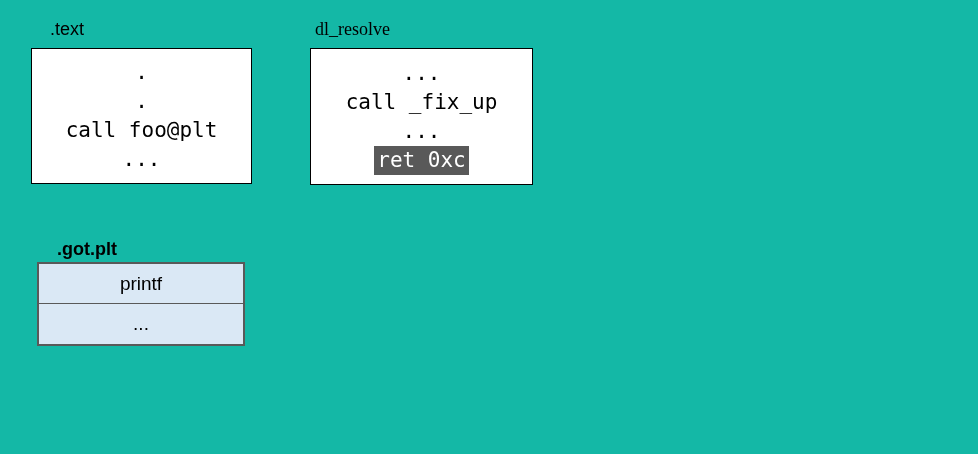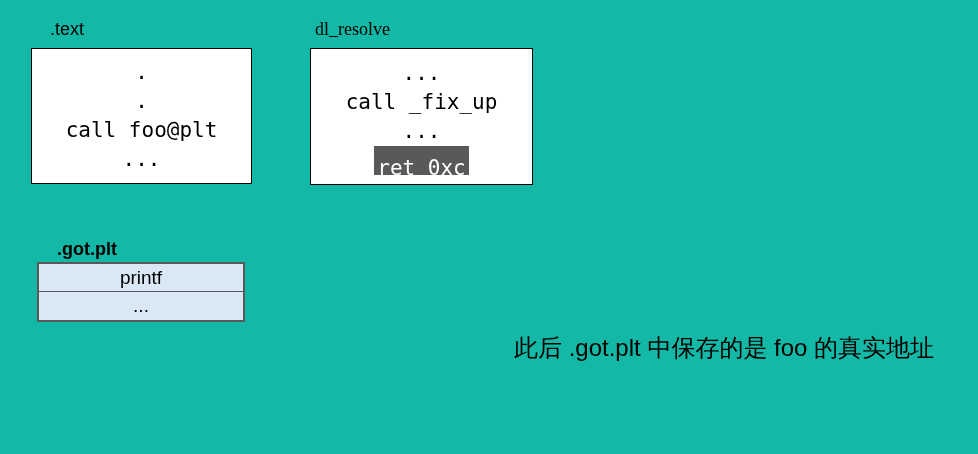--- a/index.html
+++ b/index.html
@@ -33,30 +33,30 @@
   }
   .code-line {
     line-height: 29px;
     height: 29px;
     white-space: pre;
     text-align: center;
   }
   .code-line.highlight {
     background: #595959;
     color: #ffffff;
-    padding: 8px 3px;
+    padding: 0 3px;
   }
   .got-table {
     position: absolute;
     border: 2px solid #595959;
     background: #ffffff;
   }
   .got-row {
     width: 100%;
-    height: 28px;
+    height: 40px;
     display: flex;
     align-items: center;
     justify-content: center;
     font-size: 19px;
     color: #000000;
     background: #dae8f5;
     border-bottom: 1px solid #595959;
   }
   .got-row:last-child { border-bottom: none; }
   .got-row.green { background: #e2efda; }
@@ -96,15 +96,14 @@
     <div class="code-line">...</div>
     <div class="code-line highlight">ret 0xc</div>
   </div>
 
   <div class="section-label label-got">.got.plt</div>
   <div class="got-table table-got">
     <div class="got-row">printf</div>
     <div class="got-row">...</div>
   </div>
 
-  <div class="annotation note">此后 .got.plt 中保存的是 foo 的真实地址</div>
 
 </div>
 
 </body></html>

